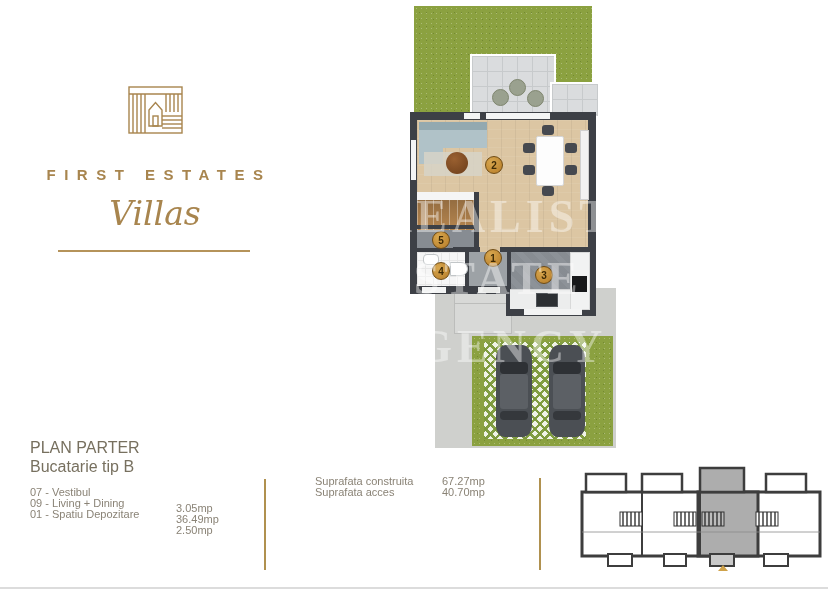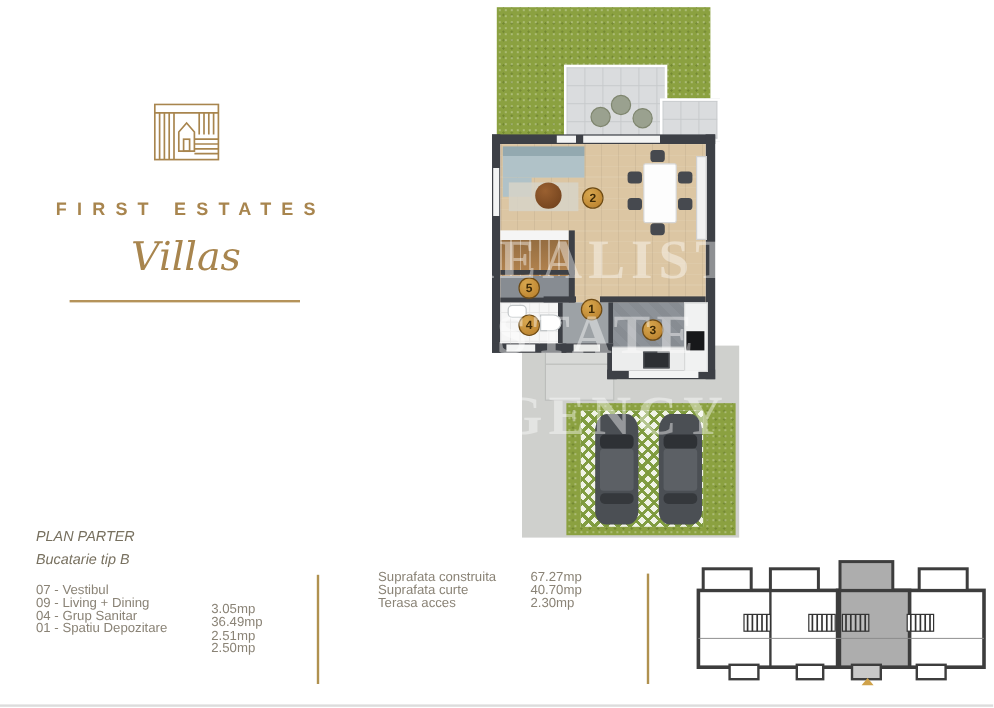--- a/index.html
+++ b/index.html
@@ -8,21 +8,21 @@
   .abs{position:absolute;}
 
   
   .brand-name{left:15px;top:166px;width:280px;text-align:center;font-size:15px;font-weight:600;
               letter-spacing:8.5px;text-indent:8px;color:#a8854e;}
   .brand-tagline{left:15px;top:194px;width:280px;text-align:center;font-size:33px;font-style:italic;
               font-family:"DejaVu Serif",serif;color:#a8854e;}
   .brand-underline{left:58px;top:250px;width:192px;height:2px;background:#b5935a;}
 
   
-  .plan-title{left:30px;top:438px;font-size:12px;line-height:19px;color:#77705f;font-style:italic;}
+  .plan-title{left:30px;top:438px;font-size:16px;line-height:19px;color:#77705f;}
   .legend{left:30px;top:487px;width:235px;display:flex;flex-direction:column;}
   .legend-row{position:relative;height:10.8px;font-size:11px;line-height:10.8px;color:#8a8376;}
   .legend-area{position:absolute;left:146px;top:16px;}
   .stats{left:315px;top:476px;width:230px;display:flex;flex-direction:column;}
   .stat-value{position:absolute;left:127px;top:0;}
   .divider{width:1.5px;background:#b0914f;}
 
   
   .plan{left:408px;top:4px;width:212px;height:452px;overflow:hidden;}
   .grass{background-color:#8ba140;
@@ -116,40 +116,34 @@
   </div>
 
   <div class="abs legend">
     <div class="legend-row">
       <span>07 - Vestibul</span>
       <span class="legend-area">3.05mp</span></div>
     <div class="legend-row">
       <span>09 - Living + Dining</span>
       <span class="legend-area">36.49mp</span></div>
     <div class="legend-row">
-      <span>04 - Grup Sanitar</span>
-      <span class="legend-area">2.51mp</span></div>
-    <div class="legend-row">
       <span>01 - Spatiu Depozitare</span>
       <span class="legend-area">2.50mp</span></div>
   </div>
 
   <div class="abs divider" style="left:264px;top:479px;height:91px;"></div>
   <div class="abs divider" style="left:539px;top:478px;height:92px;"></div>
 
   <div class="abs stats">
     <div class="legend-row">
       <span>Suprafata construita</span>
       <span class="stat-value">67.27mp</span></div>
     <div class="legend-row">
-      <span>Suprafata curte</span>
+      <span>Suprafata acces</span>
       <span class="stat-value">40.70mp</span></div>
-    <div class="legend-row">
-      <span>Terasa acces</span>
-      <span class="stat-value">2.30mp</span></div>
   </div>
 
   <div class="abs plan">
 
     <div class="abs grass" style="left:6px;top:2px;width:178px;height:110px;"></div>
     <div class="abs tiles" style="left:62px;top:50px;width:82px;height:60px;"></div>
     <div class="abs tiles" style="left:142px;top:78px;width:46px;height:32px;"></div>
     <div class="abs pouf" style="left:84px;top:85px;"></div>
     <div class="abs pouf" style="left:101px;top:75px;"></div>
     <div class="abs pouf" style="left:119px;top:86px;"></div>

